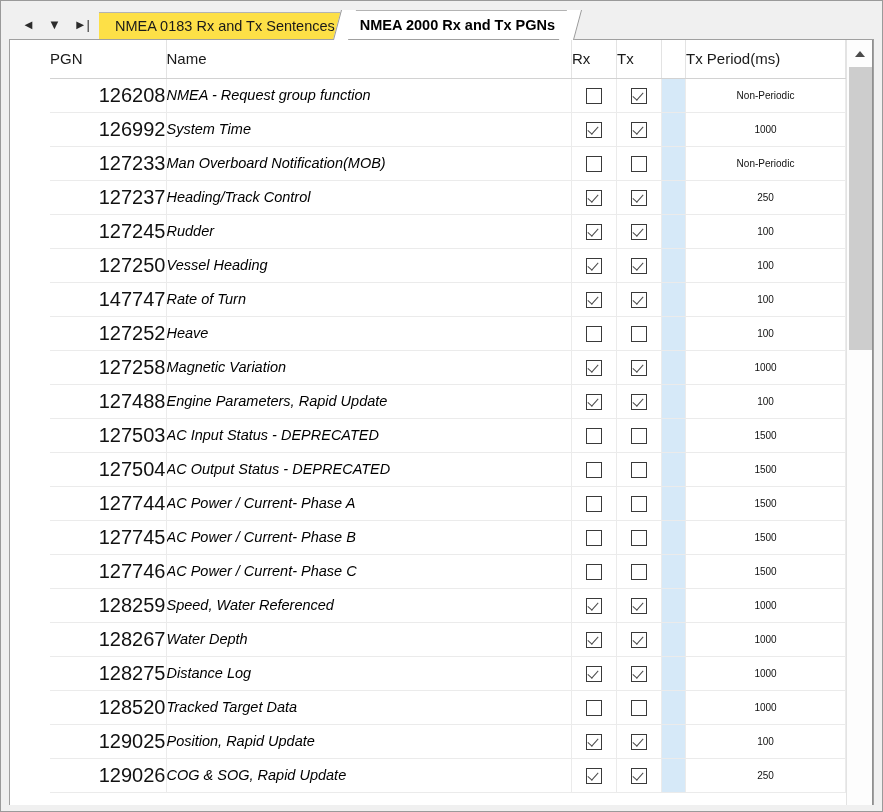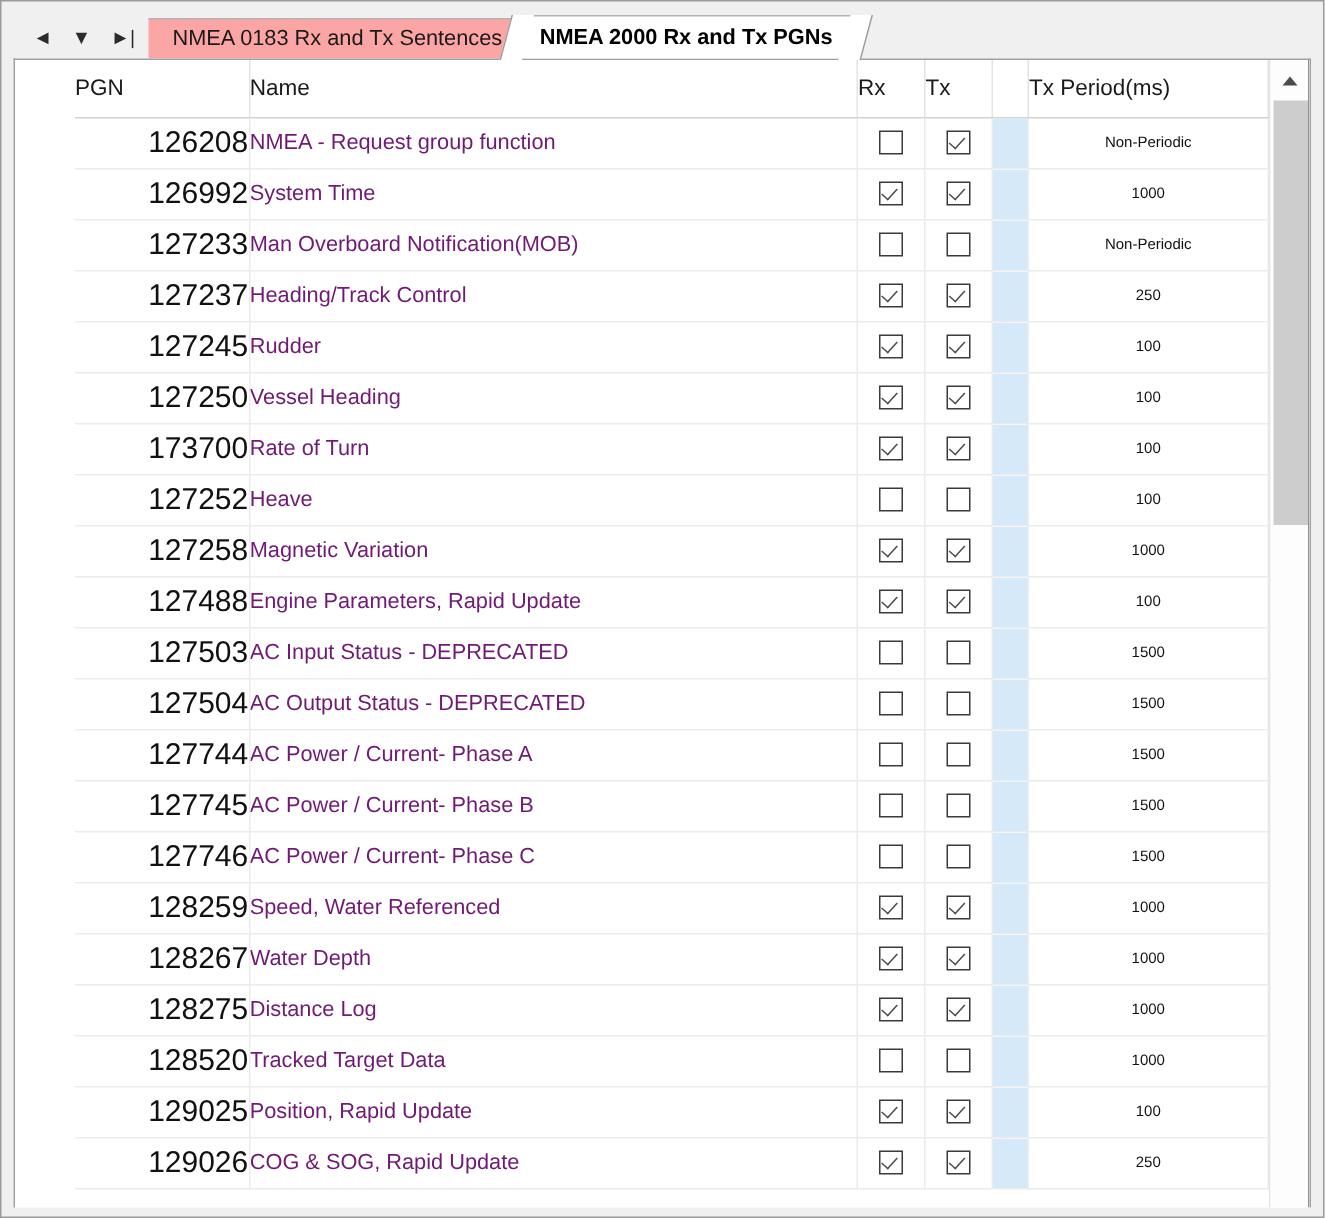--- a/index.html
+++ b/index.html
@@ -56,21 +56,21 @@
   }
   .tab {
     position: relative;
     height: 27px;
     display: flex;
     align-items: center;
     box-sizing: border-box;
     padding: 0 16px 0 16px;
     font-size: 14.5px;
     color: #1a1a1a;
-    background: #fca5a5;
+    background: #fde047;
     border-top: 1px solid #b3b3b3;
     white-space: nowrap;
     cursor: default;
     margin-right: -7px;
   }
   .tab::before {
     content: "";
     position: absolute;
     left: -7px;
     top: -1px;
@@ -166,22 +166,23 @@
     border-right: 1px solid #ebebeb;
   }
   td.c-pgn {
     text-align: right;
     padding-right: 12px;
     color: #111111;
     font-size: 20px;
   }
   td.c-name {
     padding-left: 14px;
-    color: #701a75;
+    color: #000000;
     font-size: 14.5px;
+    font-style: italic;
   }
   td.c-rx, td.c-tx { text-align: center; }
   td.c-gap {
     background: #d6e9f8;
     border-right: 1px solid #e3e3e3;
   }
   td.c-period {
     text-align: center;
     color: #111111;
     font-size: 10px;
@@ -348,21 +349,21 @@
             </tr>
             <tr>
               <td class="c-pgn">127250</td>
               <td class="c-name">Vessel Heading</td>
               <td class="c-rx"><span class="cbox checked"></span></td>
               <td class="c-tx"><span class="cbox checked"></span></td>
               <td class="c-gap"></td>
               <td class="c-period">100</td>
             </tr>
             <tr>
-              <td class="c-pgn">173700</td>
+              <td class="c-pgn">147747</td>
               <td class="c-name">Rate of Turn</td>
               <td class="c-rx"><span class="cbox checked"></span></td>
               <td class="c-tx"><span class="cbox checked"></span></td>
               <td class="c-gap"></td>
               <td class="c-period">100</td>
             </tr>
             <tr>
               <td class="c-pgn">127252</td>
               <td class="c-name">Heave</td>
               <td class="c-rx"><span class="cbox"></span></td>

